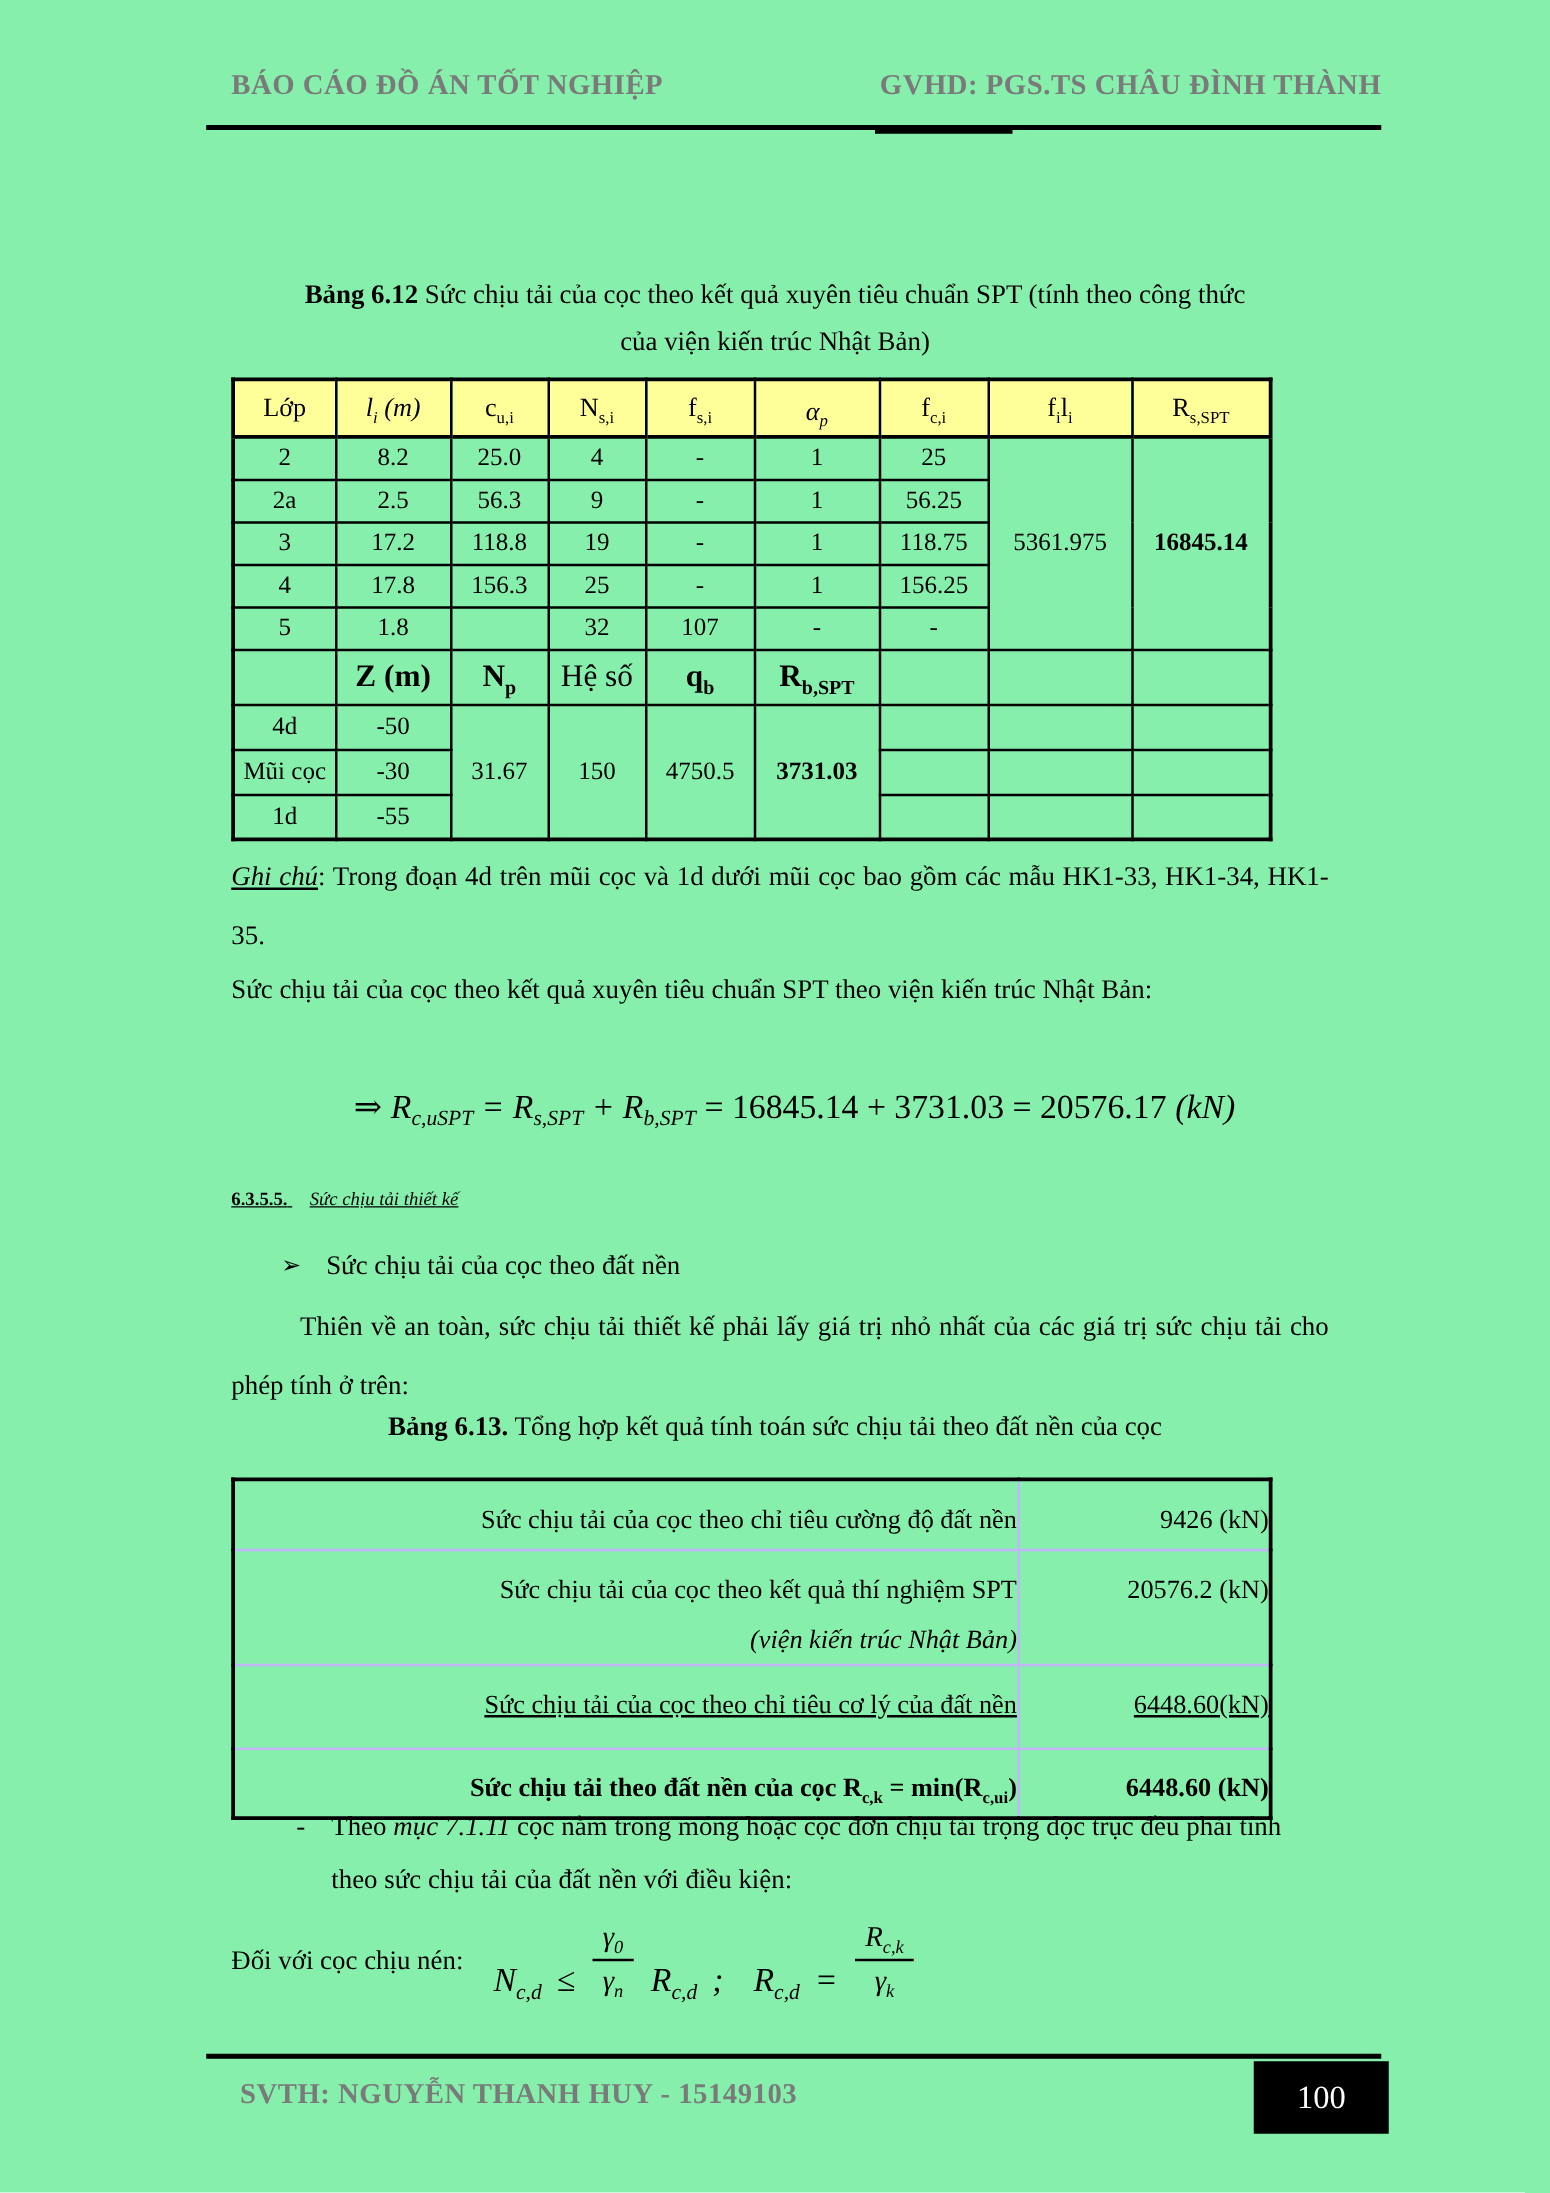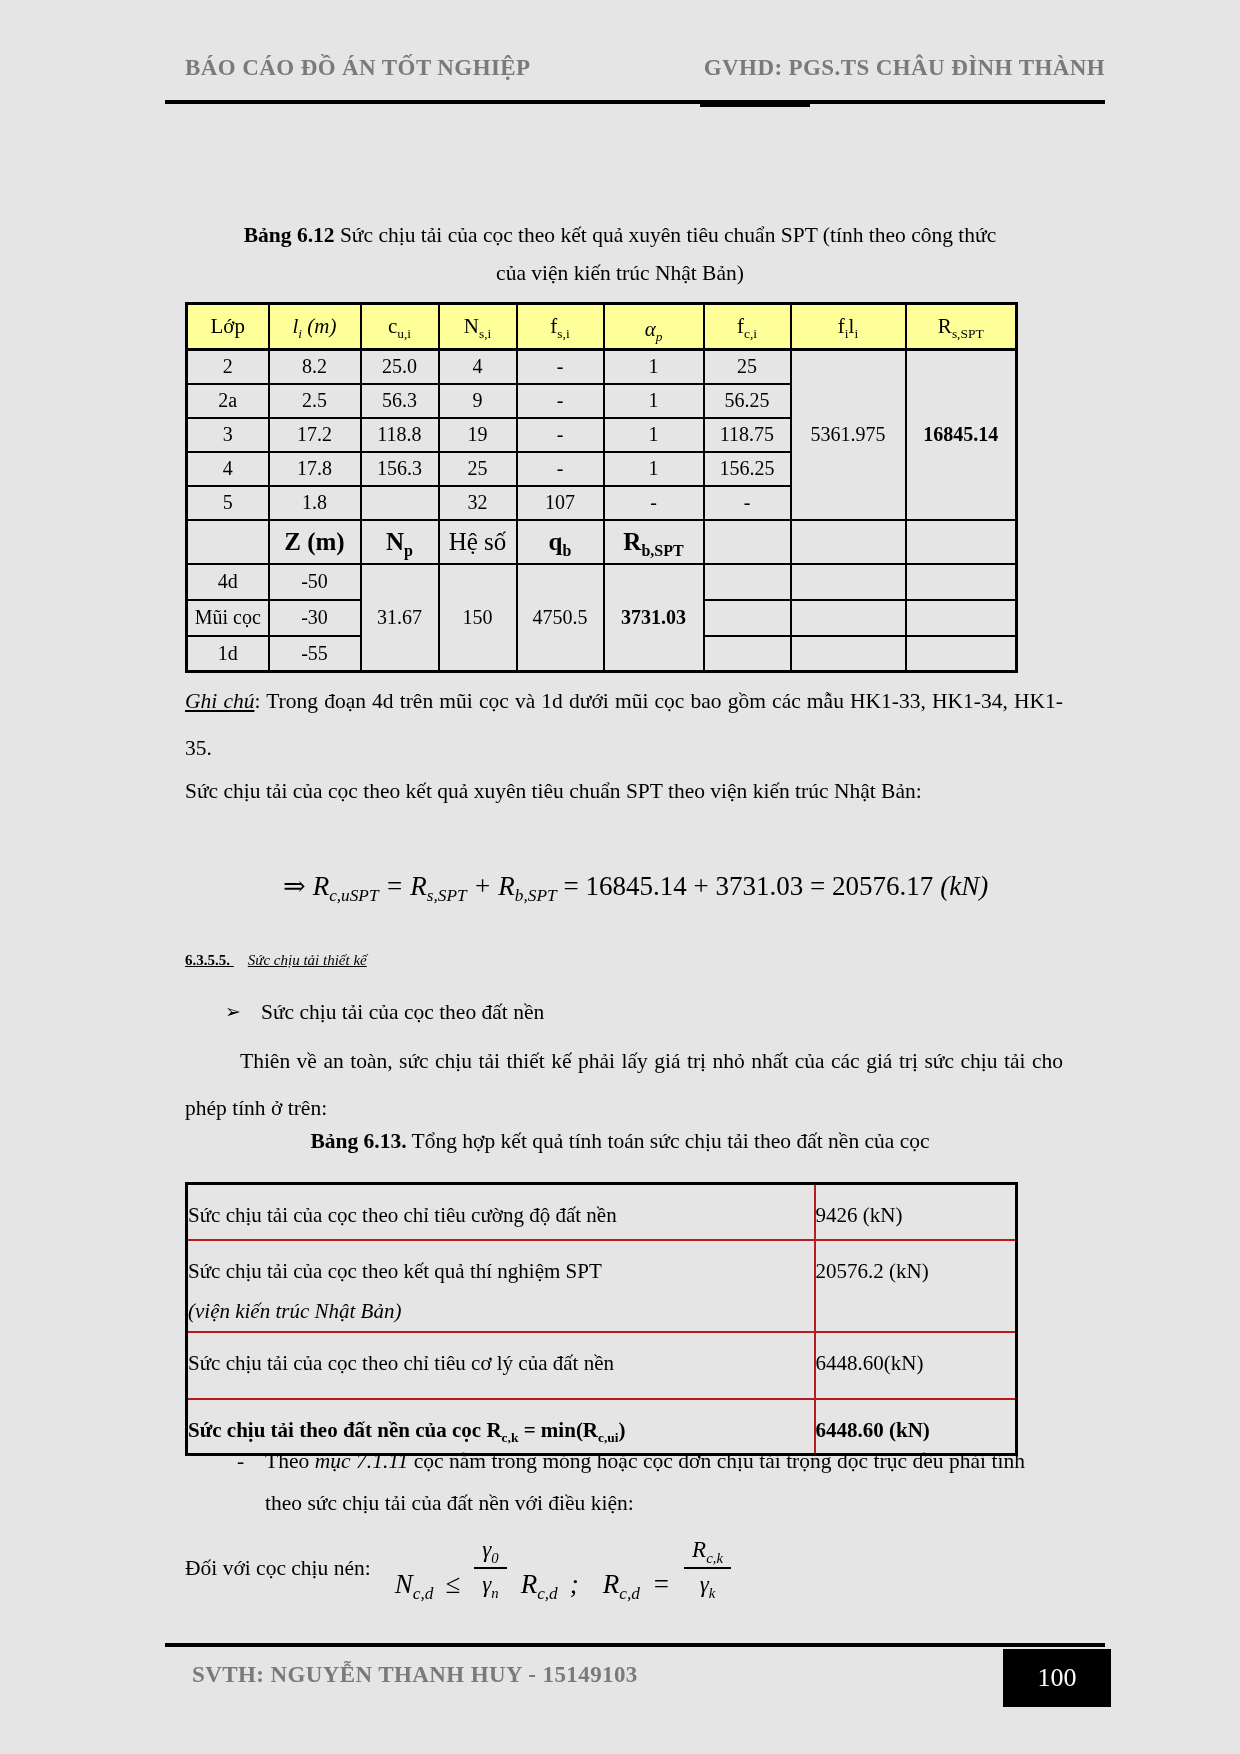--- a/index.html
+++ b/index.html
@@ -2,21 +2,21 @@
 <html><head>
 <meta charset="utf-8">
 <style>
   * { margin:0; padding:0; box-sizing:border-box; }
   html,body { background:#ffffff; }
   body {
     width:1240px; height:1754px;
     font-family:"Liberation Serif","DejaVu Serif",serif;
     color:#000;
   }
-  .page { position:relative; width:1240px; height:1754px; background:#e5e5e5; overflow:hidden; }
+  .page { position:relative; width:1240px; height:1754px; background:#86efac; overflow:hidden; }
   .abs { position:absolute; }
   .b { font-weight:bold; }
   .it { font-style:italic; }
   sub { font-size:64%; line-height:0; }
 
   
   .hdr { left:185px; width:920px; top:55px; display:flex; justify-content:space-between;
          color:#7a7a7a; font-weight:bold; font-size:23px; letter-spacing:.4px; }
   .rule { background:#000; height:4px; }
   .ftr-text { left:192px; top:1662px; color:#7a7a7a; font-weight:bold; font-size:23px; letter-spacing:.4px; }
@@ -46,22 +46,22 @@
   .formula1 { left:283px; top:870px; font-size:27px; display:flex; align-items:center; }
   .formula1 .gap { margin:0 7px; }
   .sect { left:185px; top:952px; font-size:15px;text-decoration:underline; }
   .sect .num { font-weight:bold; }
   .sect .ttl { font-style:italic; margin-left:14px; }
   .bullet { left:225px; top:1000px; font-size:21.5px; display:flex; }
   .bullet .mk { font-size:19px; margin-right:20px; }
 
   
   .t613 { left:185px; top:1182px; width:830px; font-size:21px; border:3px solid #000; }
-  .t613 td { border:2px solid #b91c1c; text-align:left; vertical-align:top; padding-top:10px; line-height:40px; }
-  .t613 tr.r1 { height:56px; } .t613 tr.r2 { height:86px; } .t613 tr.r3 { height:67px; } .t613 tr.r4 { height:56px; }
+  .t613 td { border:2px solid #c4b5fd; text-align:right; vertical-align:top; padding-top:10px; line-height:40px; }
+  .t613 tr.r1 { height:56px; } .t613 tr.r2 { height:86px; } .t613 tr.r3 { height:67px;text-decoration:underline; } .t613 tr.r4 { height:56px; }
 
   .cond { left:265px; width:760px; top:1440px; font-size:21.5px; line-height:42px; text-align:justify; }
   .cond .dash { position:absolute; left:-28px; top:0; }
 
   .formula2 { left:185px; top:1508px; display:flex; align-items:center; height:120px; }
   .formula2 .lead { font-size:21.5px; margin-right:18px; }
   .math { font-style:italic; font-size:27px; display:inline-flex; align-items:flex-end; }
   .math .m { margin:0 6px; }
   .frac { display:inline-flex; flex-direction:column; align-items:center; margin:0 8px;
           font-size:23px; font-style:italic; line-height:1.25; }

